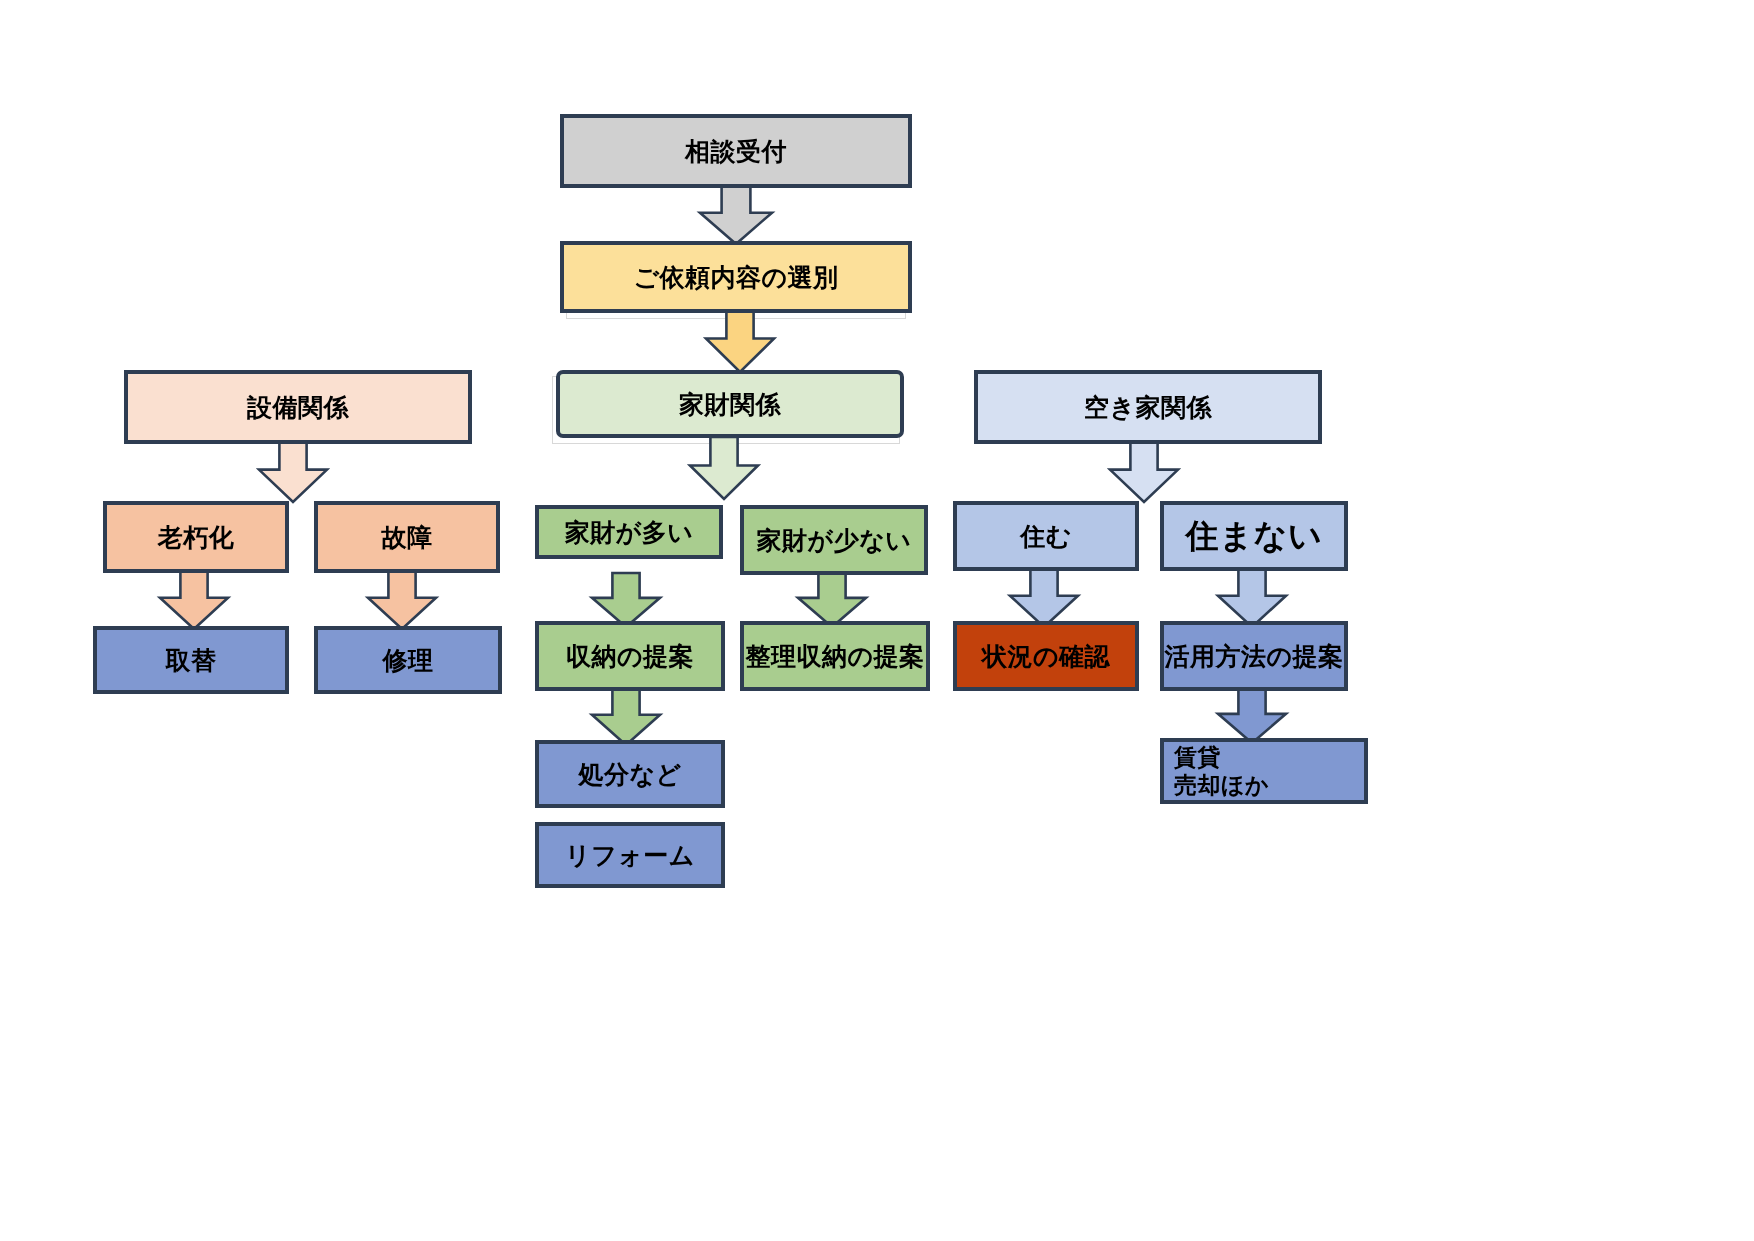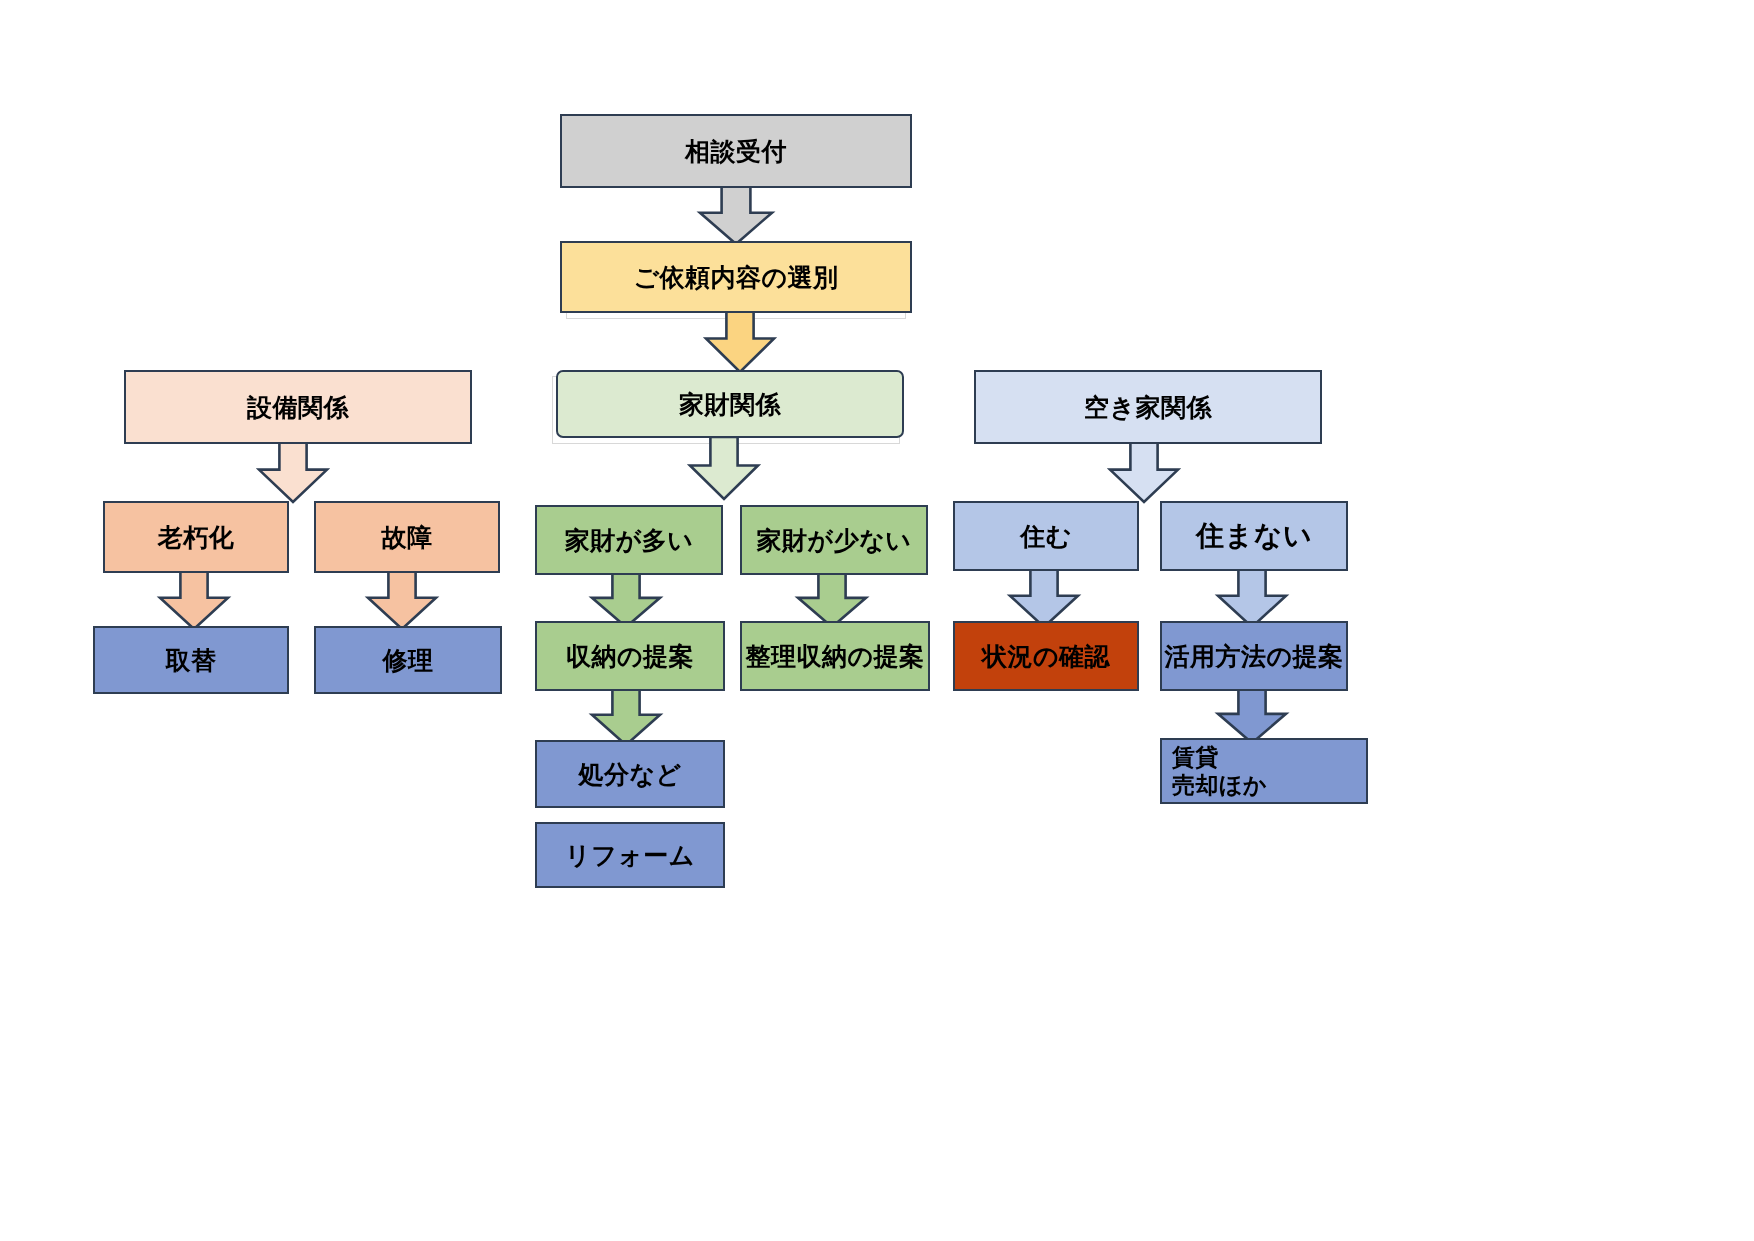--- a/index.html
+++ b/index.html
@@ -8,21 +8,21 @@
     background:#ffffff;
     font-family:"Liberation Sans","DejaVu Sans",sans-serif;
     overflow:hidden;
   }
   #stage{position:relative;width:1754px;height:1241px;}
 
   
   .node{
     position:absolute;
     box-sizing:border-box;
-    border:2px solid #8b5cf6;
+    border:4px solid #8b5cf6;
     display:flex;
     align-items:center;
     justify-content:center;
     color:#000000;
     font-weight:700;
     letter-spacing:.02em;
     line-height:1.22;
     text-align:center;
     z-index:5;
   }
@@ -149,30 +149,30 @@
     </div>
     <div class="node" style="left: 974px; top: 370px; width: 348px; height: 74px; background: rgb(214, 224, 242); border-color: rgb(46, 61, 82); color: rgb(0, 0, 0); font-size: 25px;">
       <span class="lbl">空き家関係</span>
     </div>
     <div class="node" style="left: 103px; top: 501px; width: 186px; height: 72px; background: rgb(246, 194, 161); border-color: rgb(46, 61, 82); color: rgb(0, 0, 0); font-size: 25px;">
       <span class="lbl">老朽化</span>
     </div>
     <div class="node" style="left: 314px; top: 501px; width: 186px; height: 72px; background: rgb(246, 194, 161); border-color: rgb(46, 61, 82); color: rgb(0, 0, 0); font-size: 25px;">
       <span class="lbl">故障</span>
     </div>
-    <div class="node" style="left: 535px; top: 505px; width: 188px; height: 70px; background: rgb(169, 205, 143); border-color: rgb(46, 61, 82); color: rgb(0, 0, 0); font-size: 25px;">
+    <div class="node" style="left: 535px; top: 505px; width: 188px; height: 54px; background: rgb(169, 205, 143); border-color: rgb(46, 61, 82); color: rgb(0, 0, 0); font-size: 25px;">
       <span class="lbl">家財が多い</span>
     </div>
     <div class="node" style="left: 740px; top: 505px; width: 188px; height: 70px; background: rgb(169, 205, 143); border-color: rgb(46, 61, 82); color: rgb(0, 0, 0); font-size: 25px;">
       <span class="lbl">家財が少ない</span>
     </div>
     <div class="node" style="left: 953px; top: 501px; width: 186px; height: 70px; background: rgb(180, 198, 231); border-color: rgb(46, 61, 82); color: rgb(0, 0, 0); font-size: 25px;">
       <span class="lbl">住む</span>
     </div>
-    <div class="node" style="left: 1160px; top: 501px; width: 188px; height: 70px; background: rgb(180, 198, 231); border-color: rgb(46, 61, 82); color: rgb(0, 0, 0); font-size: 28px;">
+    <div class="node" style="left: 1160px; top: 501px; width: 188px; height: 70px; background: rgb(180, 198, 231); border-color: rgb(46, 61, 82); color: rgb(0, 0, 0); font-size: 33px;">
       <span class="lbl">住まない</span>
     </div>
     <div class="node" style="left: 93px; top: 626px; width: 196px; height: 68px; background: rgb(128, 152, 209); border-color: rgb(46, 61, 82); color: rgb(0, 0, 0); font-size: 25px;">
       <span class="lbl">取替</span>
     </div>
     <div class="node" style="left: 535px; top: 621px; width: 190px; height: 70px; background: rgb(169, 205, 143); border-color: rgb(46, 61, 82); color: rgb(0, 0, 0); font-size: 25px;">
       <span class="lbl">収納の提案</span>
     </div>
     <div class="node" style="left: 314px; top: 626px; width: 188px; height: 68px; background: rgb(128, 152, 209); border-color: rgb(46, 61, 82); color: rgb(0, 0, 0); font-size: 25px;">
       <span class="lbl">修理</span>

